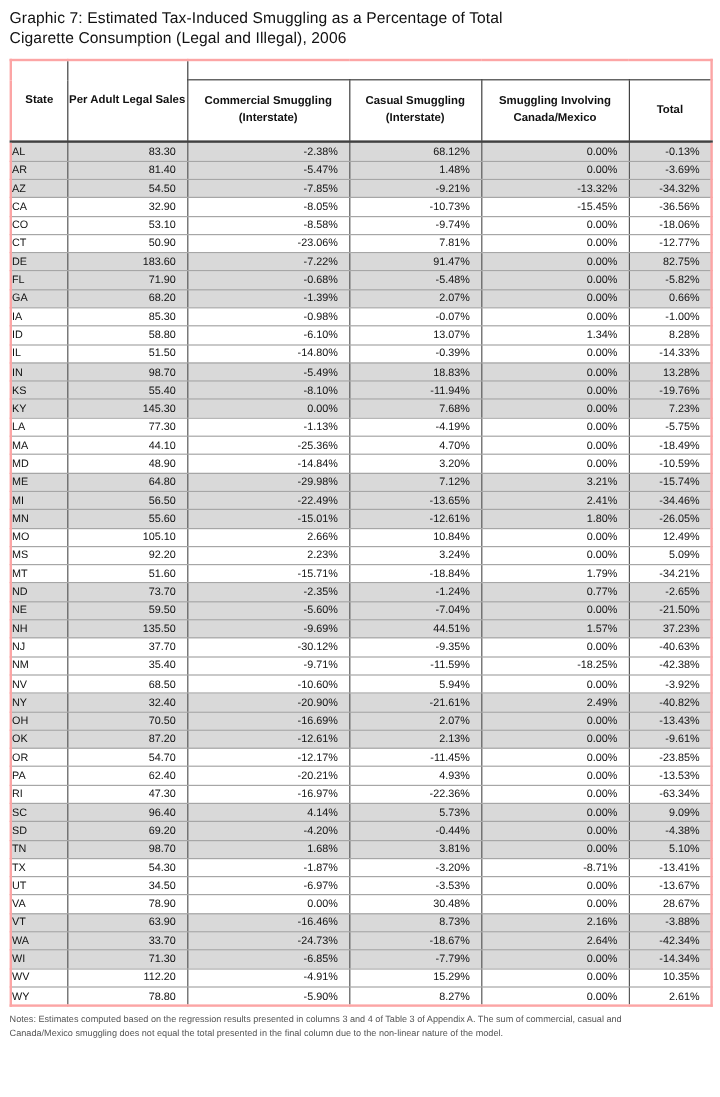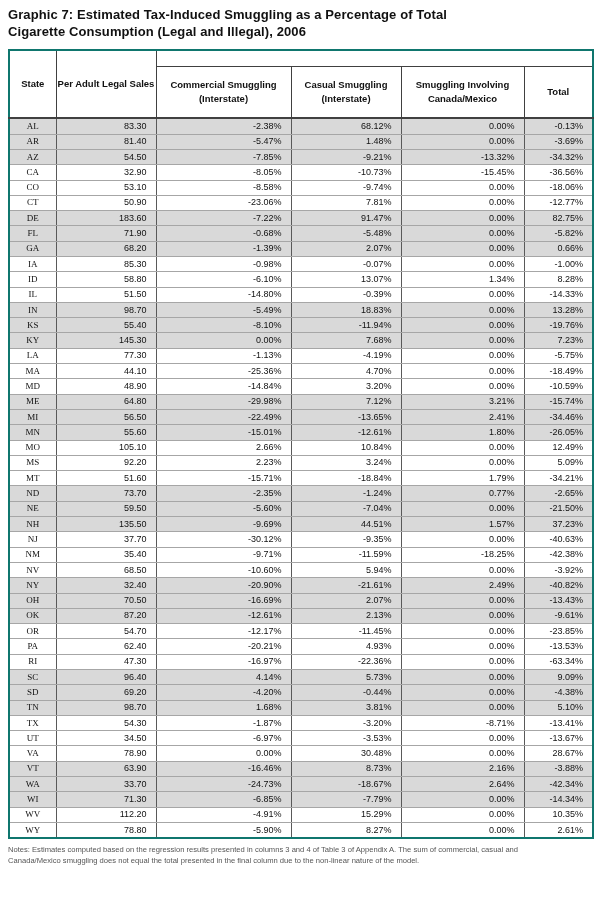--- a/index.html
+++ b/index.html
@@ -13,32 +13,32 @@
     background: #ffffff;
     font-family: "Liberation Sans", sans-serif;
     color: #1a1a1a;
     position: relative;
     box-sizing: border-box;
     padding: 6px 8px 0 8px;
     overflow: hidden;
   }
   .page-title {
     font-size: 13px;
-    font-weight: 700;
+    font-weight: 400;
     line-height: 1.32;
     max-width: 455px;
     color: #111111;
     margin-bottom: 9px;
     letter-spacing: 0.1px;
   }
   table.data-table {
     border-collapse: collapse;
     table-layout: fixed;
     width: 584px;
-    border: 2px solid #0f766e;
+    border: 2px solid #fca5a5;
   }
   .data-table thead th {
     border: 1px solid #404040;
     font-size: 9.5px;
     font-weight: 700;
     text-align: center;
     vertical-align: middle;
     line-height: 1.55;
     padding: 2px 4px;
     background: #ffffff;
@@ -63,21 +63,21 @@
     border-right: 1px solid #595959;
     border-top: 1px solid #a6a6a6;
     border-bottom: 1px solid #a6a6a6;
     vertical-align: middle;
     color: #111111;
     background: #ffffff;
   }
   .data-table tbody tr.shaded td {
     background: var(--shaded, #d9d9d9);
   }
-  .data-table td.c-state { text-align: center; font-family: Liberation Serif, serif; }
+  .data-table td.c-state { text-align: left; }
   .data-table td.c-num   { text-align: right; padding-right: 9px; }
   .notes {
     margin-top: 5px;
     font-size: 7.6px;
     line-height: 1.45;
     color: #555555;
     max-width: 548px;
   }
 </style>
 </head>

